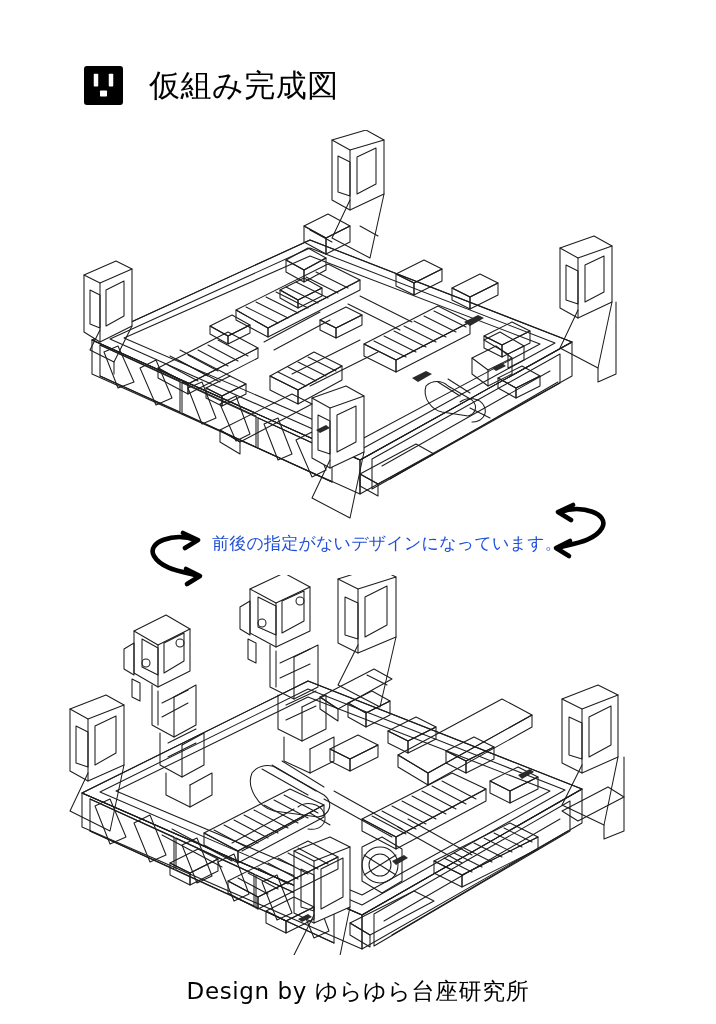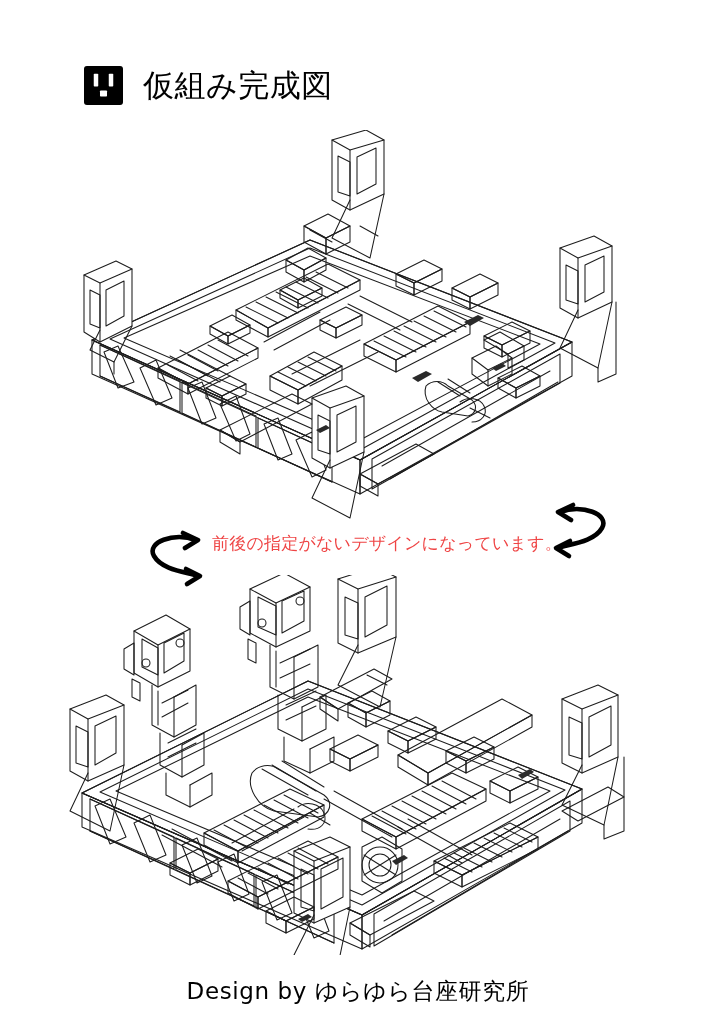--- a/index.html
+++ b/index.html
@@ -17,21 +17,21 @@
     -webkit-font-smoothing: antialiased;
   }
 
   
   .title-block {
     position: absolute;
     left: 84px;
     top: 66px;
     display: flex;
     align-items: center;
-    gap: 20px;
+    gap: 26px;
   }
   .title-icon {
     width: 39px;
     height: 39px;
     flex: 0 0 auto;
     display: block;
   }
   .title-text {
     font-size: 31px;
     line-height: 1;
@@ -71,21 +71,21 @@
     width: 490px;
     height: 70px;
   }
   .note-text {
     position: absolute;
     left: 72px;
     top: 33px;
     font-size: 17px;
     line-height: 1.25;
     white-space: nowrap;
-    color: #ef4444;
+    color: #1d4ed8;
     letter-spacing: 0.2px;
   }
   .note-arrow {
     position: absolute;
     width: 76px;
     height: 58px;
   }
   .note-arrow.left { left: 0px; top: 30px; }
   .note-arrow.right { left: 400px; top: 2px; }
   .note-arrow svg { display: block; width: 100%; height: 100%; }

